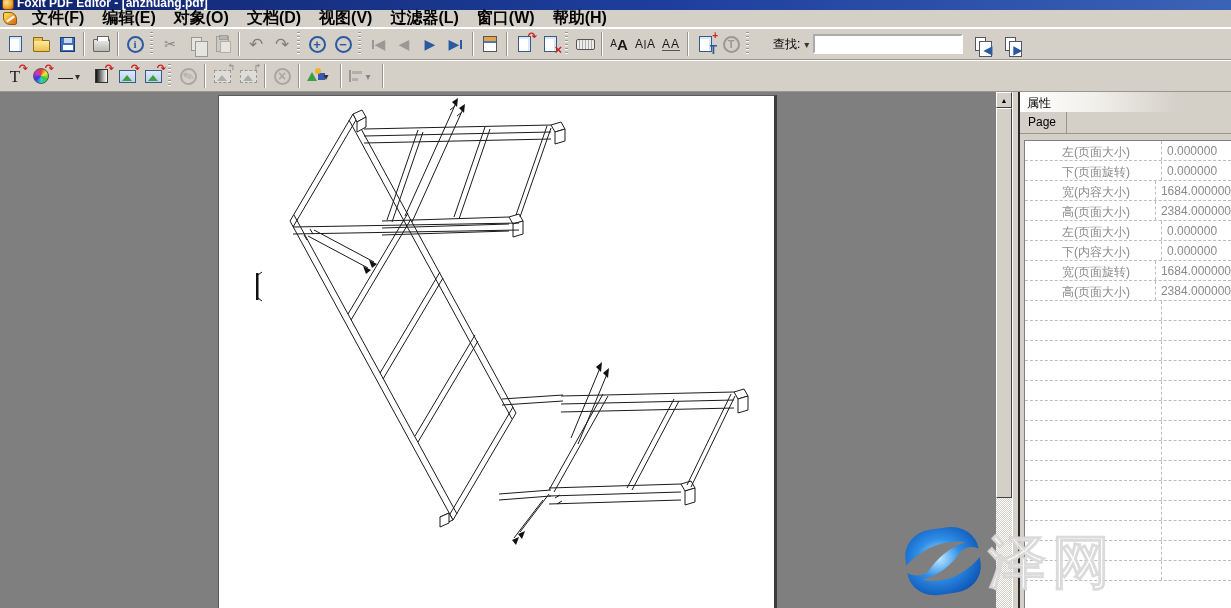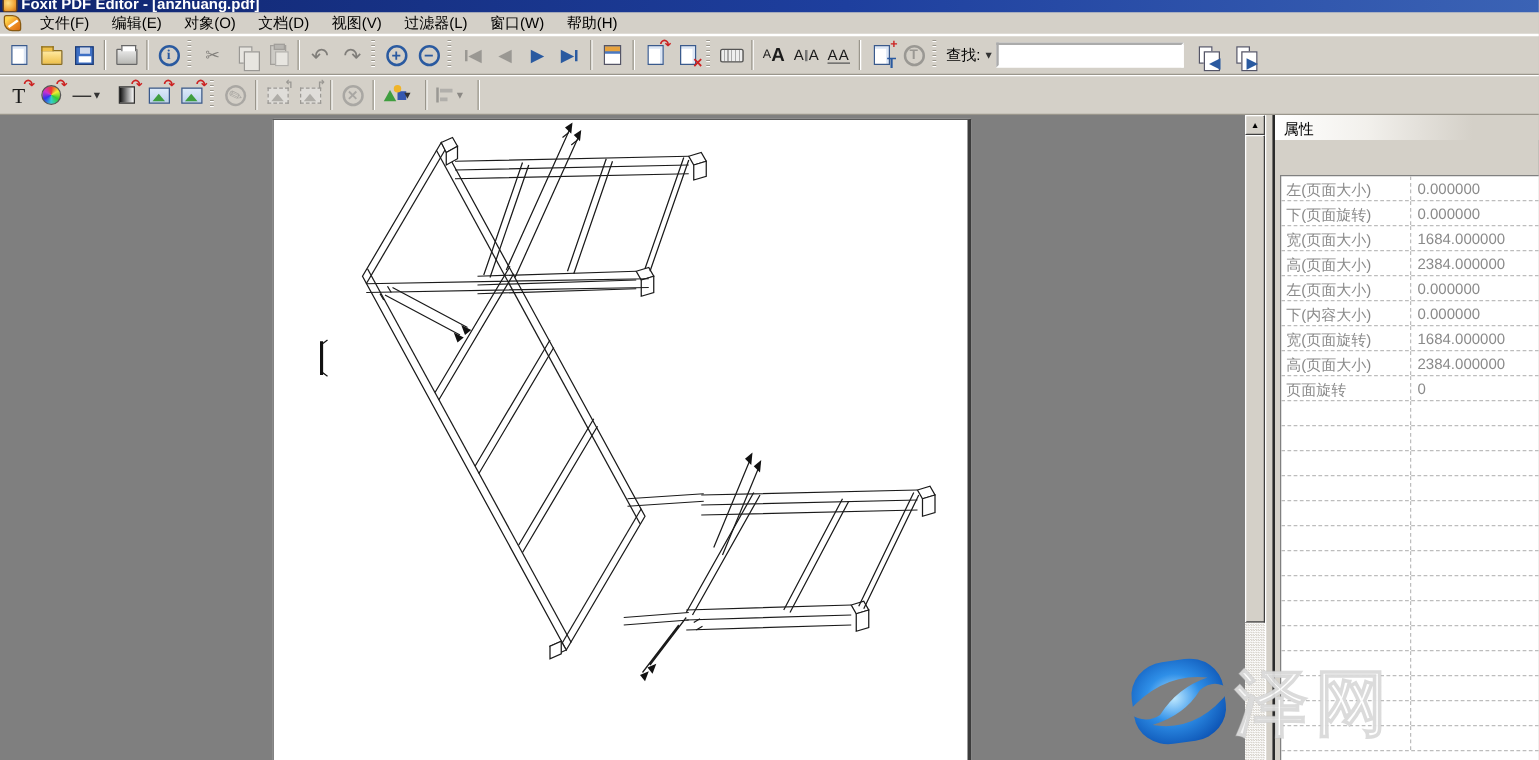--- a/index.html
+++ b/index.html
@@ -13,21 +13,21 @@
     background:radial-gradient(circle at 35% 35%,#ffe08a,#f2a93b 55%,#c96a15); border:1px solid #7a4a0e; }
   .titlebar .txt { color:#fff; font-weight:bold; font-size:12px; line-height:12px; margin-top:-3px; white-space:nowrap; }
 
   .menubar { position:absolute; left:0; top:10px; width:1231px; height:18px; background:#d4d0c8;
     display:flex; align-items:center; border-bottom:1px solid #fff; }
   .menubar .appicon2 { width:14px; height:13px; margin:0 6px 0 3px; border-radius:2px 7px 2px 7px;
     background:linear-gradient(135deg,#ffd24a 20%,#ef8f24 60%,#d86a12); border:1px solid #8a5a10;
     position:relative; }
   .menubar .appicon2::after{ content:""; position:absolute; left:2px; top:5px; width:9px; height:2px;
     background:#fff; transform:rotate(-35deg); }
-  .menuitem { font-size:12px; color:#000; padding:2px 9px; cursor:default; }
+  .menuitem { font-size:16px; color:#000; padding:2px 9px; cursor:default;font-weight:bold; }
 
   .toolbar { position:absolute; left:0; width:1231px; height:32px; background:#d4d0c8;
     border-top:1px solid #fff; border-bottom:1px solid #9a968c; display:flex; align-items:center; padding-left:2px; }
   #toolbar1 { top:28px; } #toolbar2 { top:60px; }
   .tbtn { width:26px; height:24px; display:flex; align-items:center; justify-content:center;
     position:relative; flex:none; }
   .sep { width:2px; height:24px; border-left:1px solid #9a968c; border-right:1px solid #fff; margin:0 3px; flex:none; }
   .grip { width:3px; height:24px; margin:0 4px 0 2px; flex:none;
     background:repeating-linear-gradient(180deg,#9a968c 0 1px,#fff 1px 2px,transparent 2px 4px); }
   .gray { filter:grayscale(1); opacity:.45; }
@@ -70,21 +70,21 @@
   .bar2 { width:2px; height:9px; background:currentColor; margin:0 1px; }
   .ic-shape-tri { width:0; height:0; border-left:5px solid transparent; border-right:5px solid transparent;
     border-bottom:9px solid #3f9e3f; margin-right:1px; }
   .ic-shape-sq { width:7px; height:7px; background:#3558b0; }
   .ic-shape-dot { width:6px; height:6px; border-radius:50%; background:#f0b429; margin-left:-10px; margin-top:-10px; }
   .ic-align { width:14px; height:12px; border-left:2px solid #555; position:relative; }
   .ic-align::before { content:""; position:absolute; left:1px; top:1px; width:10px; height:3px; background:#888; }
   .ic-align::after { content:""; position:absolute; left:1px; bottom:1px; width:6px; height:3px; background:#888; }
 
   .findwrap { display:flex; align-items:center; flex:none; }
-  .findlabel { font-size:12px; margin:0 2px 0 4px; }
+  .findlabel { font-size:12px; margin:0 2px 0 20px; }
   .findcaret { font-size:10px; color:#333; margin:0 4px 0 2px; }
   .findinput { width:150px; height:20px; border:2px inset #fff; background:#fff; font-size:12px; padding:0 3px; }
   .findbtn { width:26px; height:24px; display:flex; align-items:center; justify-content:center; position:relative; margin-left:4px; }
 
   
   .content { position:absolute; left:0; top:92px; width:1231px; height:516px; background:#7f7f7f; }
   .page { position:absolute; left:218px; top:3px; width:559px; height:513px; background:#fff;
     border-left:1px solid #5a5a5a; border-top:1px solid #5a5a5a; border-right:3px solid #3c3c3c; }
   .page svg { display:block; }
 
@@ -103,21 +103,21 @@
     font-size:12px; color:#000; padding:3px 0 0 7px; }
   .p-tabs { height:22px; border-bottom:1px solid #9a968c; display:flex; align-items:flex-end; background:#d4d0c8; }
   .p-tab { font-size:12px; padding:3px 10px 4px 8px; border-right:1px solid #9a968c; background:#d4d0c8; }
   .p-grid { position:absolute; left:4px; right:0; top:48px; bottom:0; background:#fff;
     border-top:1px solid #808080; border-left:1px solid #808080; overflow:hidden; }
   .p-gh { display:flex; height:19px; }
   .p-gh .cell { background:#d4d0c8; border-top:1px solid #fff; border-left:1px solid #fff;
     border-right:1px solid #808080; border-bottom:1px solid #808080;
     font-size:12px; color:#000; padding:2px 0 0 5px; }
   .p-gh .c1 { width:104px; } .p-gh .c2 { flex:1; }
-  .p-row { display:flex; height:20px; border-bottom:1px dashed #bdbdbd; }
+  .p-row { display:flex; height:20px; border-bottom:1px dashed #bdbdbd;padding-left:33px; }
   .p-row .c1 { width:104px; border-right:1px dashed #bdbdbd; font-size:12px; color:#8a8a8a; padding:3px 0 0 4px;
     white-space:nowrap; overflow:hidden; }
   .p-row .c2 { flex:1; font-size:12px; color:#8a8a8a; padding:3px 0 0 5px; white-space:nowrap; }
 
   
   .wm { position:absolute; left:900px; top:428px; width:240px; height:90px; pointer-events:none; z-index:30; display:flex; }
   .wm-text { font-family:"DejaVu Sans",sans-serif; font-size:58px; font-weight:bold; line-height:84px;
     color:rgba(255,255,255,.92); -webkit-text-stroke:1px rgba(190,190,190,.55); letter-spacing:6px; }
 </style>
 </head>
@@ -379,31 +379,34 @@
   </div>
 
   <div class="vscroll">
     <div class="vs-up">▲</div>
     <div class="vs-thumb"></div>
   </div>
   <div class="splitter"></div>
 
   <div class="panel">
     <div class="p-caption">属性</div>
+    <div class="p-tabs">
+      <div class="p-tab">Page</div>
+    </div>
     <div class="p-grid">
       <div class="p-row">
           <div class="c1">左(页面大小)</div>
           <div class="c2">0.000000</div>
         </div>
       <div class="p-row">
           <div class="c1">下(页面旋转)</div>
           <div class="c2">0.000000</div>
         </div>
       <div class="p-row">
-          <div class="c1">宽(页面大小)</div>
+          <div class="c1">宽(内容大小)</div>
           <div class="c2">1684.000000</div>
         </div>
       <div class="p-row">
           <div class="c1">高(页面大小)</div>
           <div class="c2">2384.000000</div>
         </div>
       <div class="p-row">
           <div class="c1">左(页面大小)</div>
           <div class="c2">0.000000</div>
         </div>
@@ -411,24 +414,20 @@
           <div class="c1">下(内容大小)</div>
           <div class="c2">0.000000</div>
         </div>
       <div class="p-row">
           <div class="c1">宽(页面旋转)</div>
           <div class="c2">1684.000000</div>
         </div>
       <div class="p-row">
           <div class="c1">高(页面大小)</div>
           <div class="c2">2384.000000</div>
-        </div>
-      <div class="p-row">
-          <div class="c1">页面旋转</div>
-          <div class="c2">0</div>
         </div>
       <div class="p-row">
           <div class="c1"></div>
           <div class="c2"></div>
         </div>
       <div class="p-row">
           <div class="c1"></div>
           <div class="c2"></div>
         </div>
       <div class="p-row">

